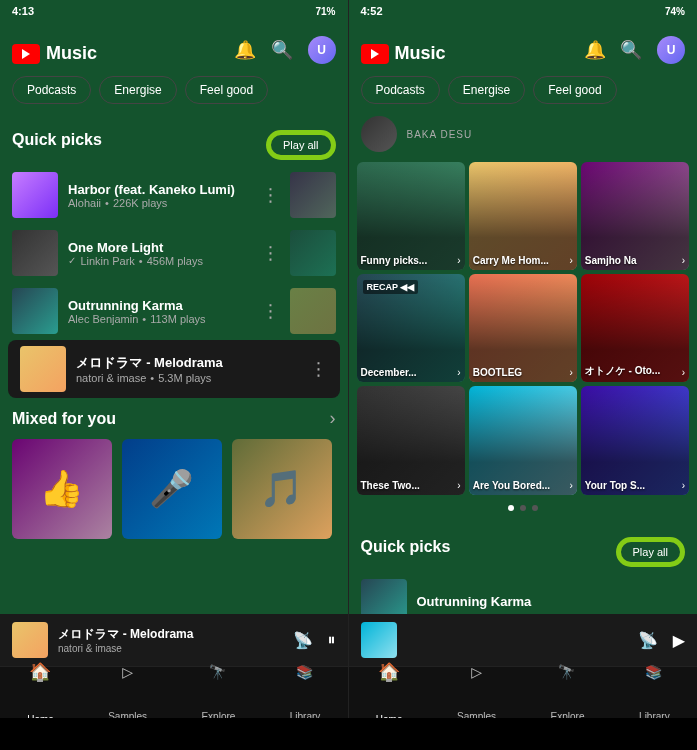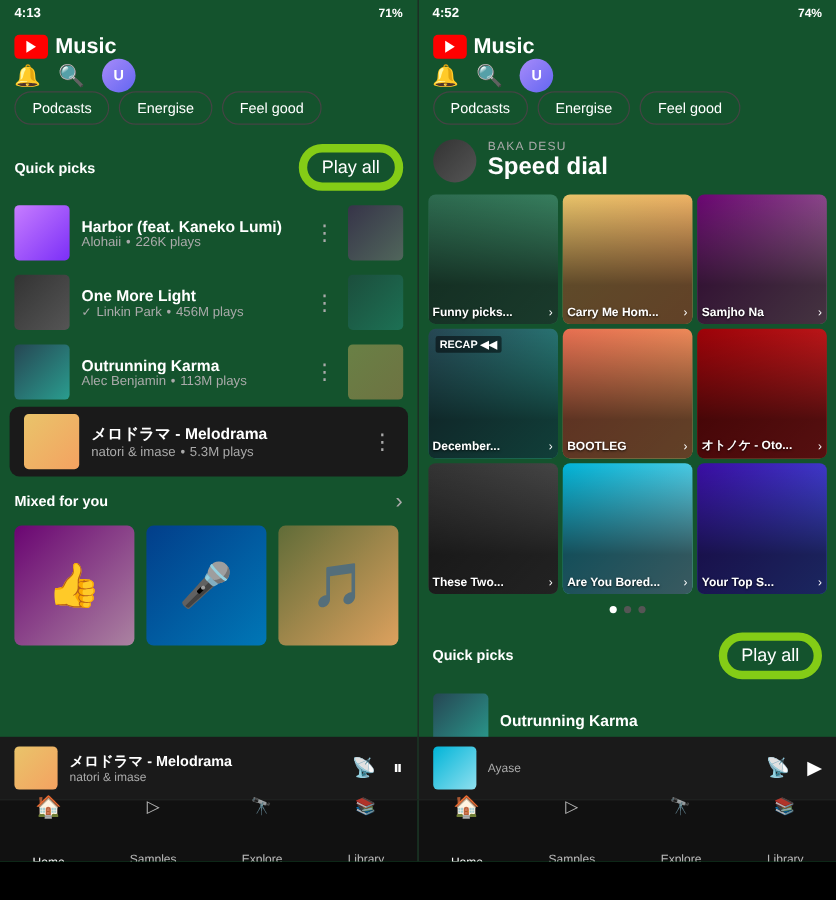--- a/index.html
+++ b/index.html
@@ -37,24 +37,23 @@
     .status-icons {
       display: flex;
       gap: 4px;
       align-items: center;
       font-size: 10px;
     }
 
     
     .app-header {
       display: flex;
-      align-items: flex-start;
+      align-items: flex-end;
       padding: 6px 12px;
       height: 48px;
-      flex-direction: column;
     }
     .logo {
       display: flex;
       align-items: center;
       gap: 6px;
       flex: 1;
     }
     .yt-icon {
       width: 28px;
       height: 20px;
@@ -117,34 +116,35 @@
     }
 
     
     .section-header {
       display: flex;
       justify-content: space-between;
       align-items: center;
       padding: 10px 12px 6px;
     }
     .section-title {
-      font-size: 12px;
+      font-size: 16px;
       font-weight: bold;
       color: #fff;
     }
 
     
     .play-all-btn {
       padding: 4px 12px;
-      border: 7px solid #84cc16;
+      border: 5px solid #84cc16;
       border-radius: 20px;
-      font-size: 15px;
+      font-size: 11px;
       color: #fff;
       background: transparent;
       cursor: pointer;
+      margin-top: 10px;
     }
 
     
     .track-list {
       display: flex;
       flex-direction: column;
     }
     .track-item {
       display: flex;
       align-items: center;
@@ -566,21 +566,20 @@
   <div class="chips-row">
     <div class="chip">Podcasts</div>
     <div class="chip">Energise</div>
     <div class="chip">Feel good</div>
   </div>
 
   <div class="speed-dial-header">
     <div class="speed-dial-avatar c-gray"></div>
     <div class="speed-dial-meta">
       <span class="speed-dial-sub">BAKA DESU</span>
-      <span class="speed-dial-title">Speed dial</span>
     </div>
   </div>
 
   <div class="grid-3">
 
     <div class="grid-card c-green">
       <div style="position:absolute;inset:0;background:linear-gradient(to top, rgba(0,0,0,0.6) 30%, transparent);"></div>
       <span class="grid-card-label">Funny picks...</span>
       <span class="grid-card-arrow">›</span>
     </div>
@@ -643,21 +642,20 @@
   <div class="quick-picks-right">
     <div class="thumb-placeholder c-teal"></div>
     <div class="track-info">
       <div class="track-title">Outrunning Karma</div>
     </div>
   </div>
 
   <div class="bottom-player">
     <div class="player-thumb-placeholder c-cyan"></div>
     <div class="player-info">
-      <div class="player-sub">Ayase</div>
     </div>
     <div class="player-controls">
       <span class="player-icon">📡</span>
       <span class="player-icon">▶</span>
     </div>
   </div>
 
   <div class="bottom-nav">
     <div class="nav-item active">
       <span class="nav-icon">🏠</span>

